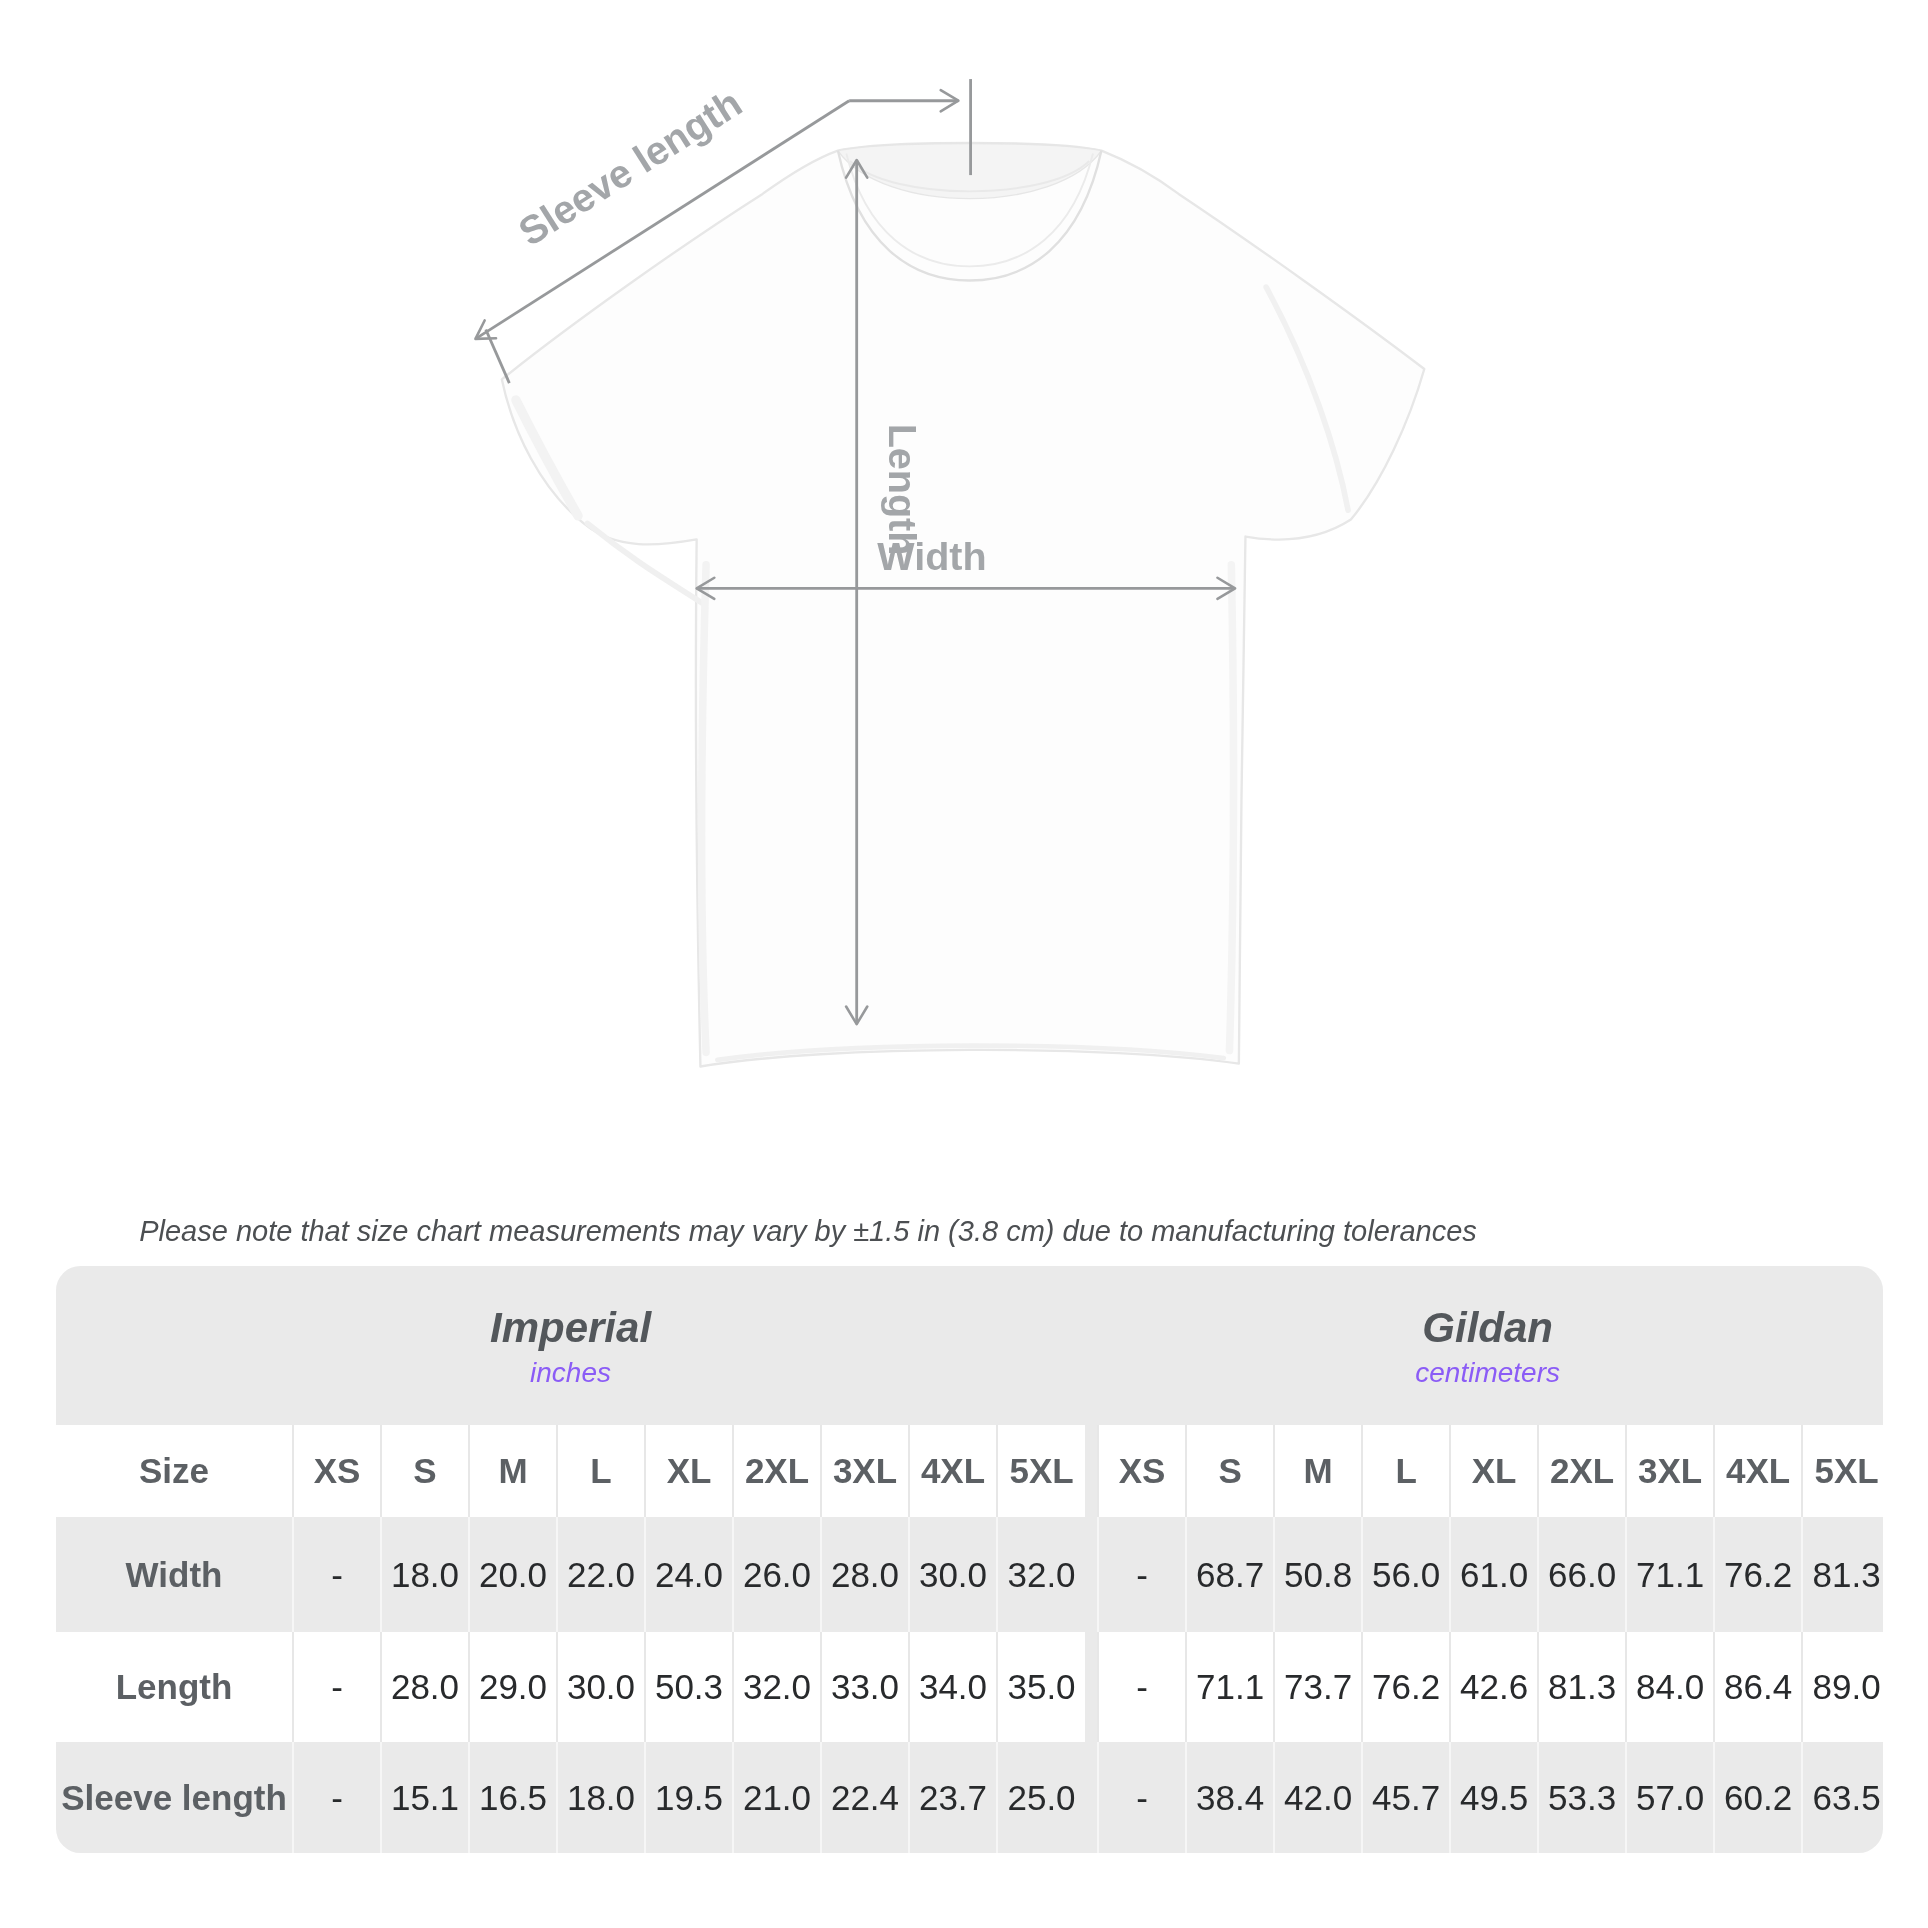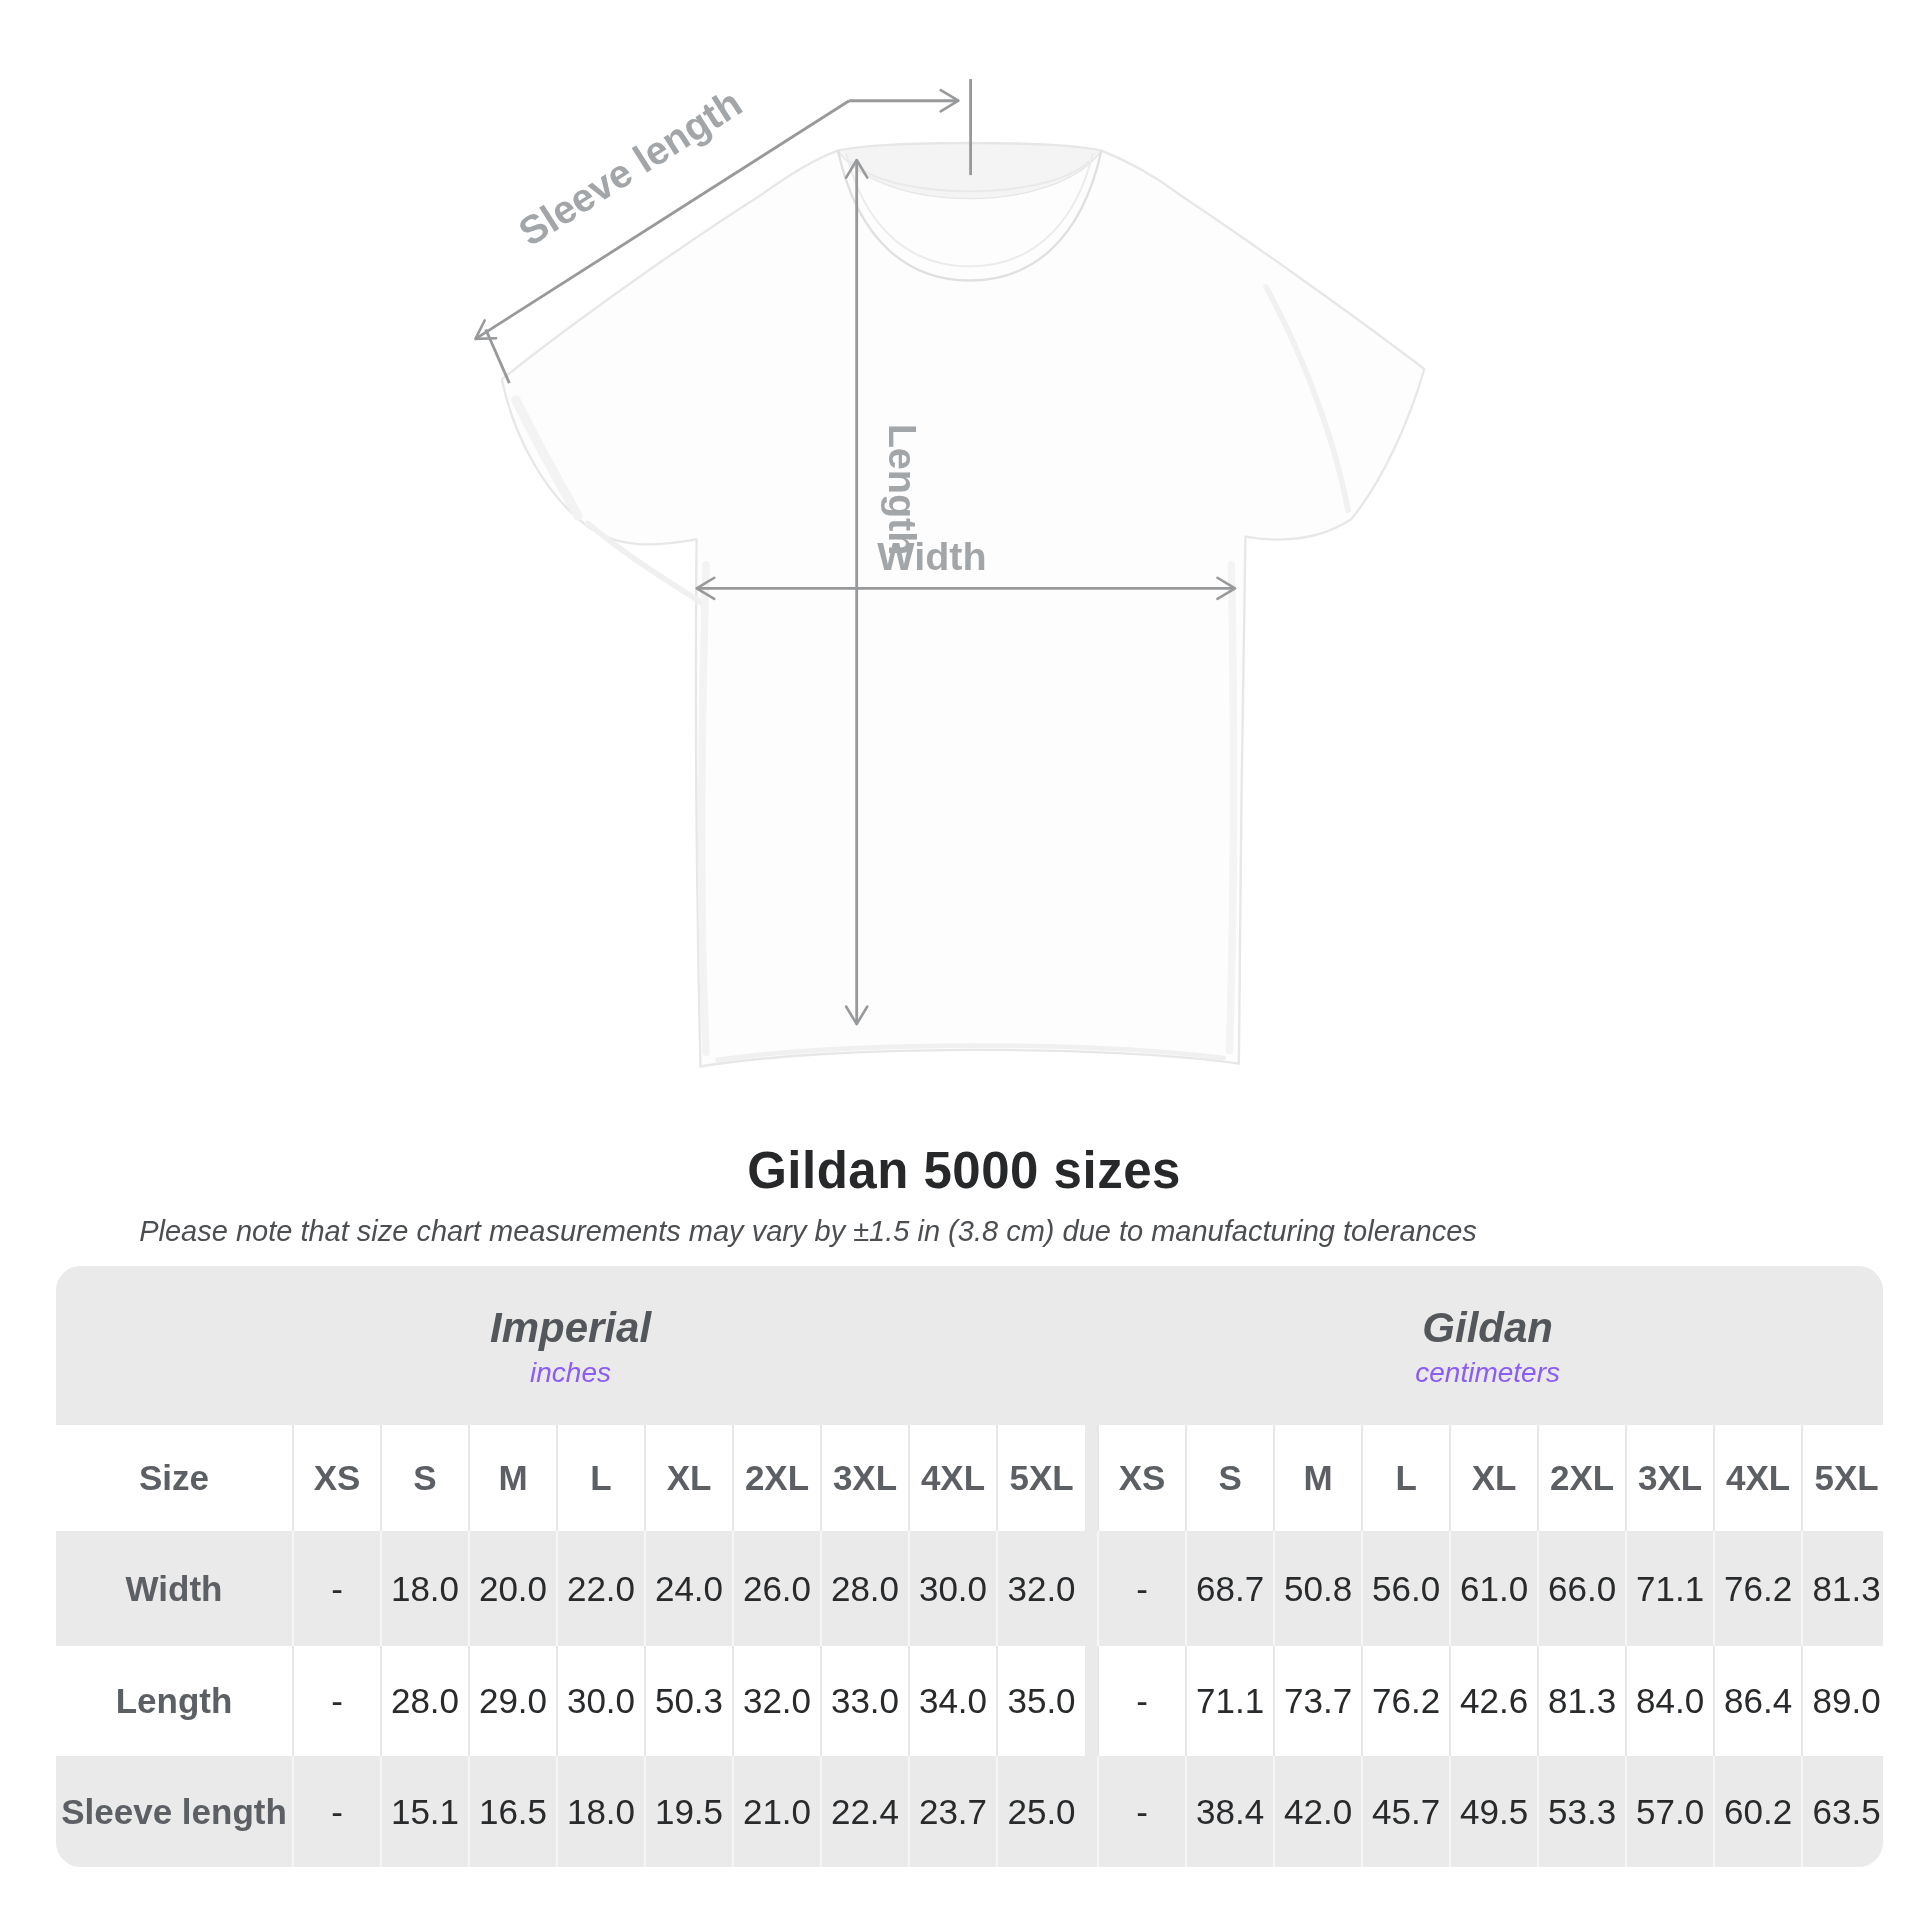--- a/index.html
+++ b/index.html
@@ -18,21 +18,21 @@
   
   .tablewrap{position:absolute;left:56px;top:1266px;width:1827px;border-radius:24.5px;
     overflow:hidden;background:#ffffff;}
   table.sizechart{border-collapse:collapse;table-layout:fixed;width:1827px;}
   col.c-label{width:237px;} col.c{width:88px;} col.c-div{width:13px;}
 
   tr.bandrow td{height:155px;background:#eaeaea;text-align:center;vertical-align:middle;padding:2px;}
   .gname{font-size:42px;font-weight:bold;font-style:italic;color:#53575b;line-height:49px;margin-top:5.6px;}
   .gunit{font-size:28px;font-style:italic;color:#8b5cf6;line-height:41px;}
 
-  tr.sizerow th{height:106px;background:#ffffff;font-size:35px;font-weight:bold;color:#5c6064;
+  tr.sizerow th{height:92px;background:#ffffff;font-size:35px;font-weight:bold;color:#5c6064;
     text-align:center;vertical-align:middle;padding:0;border-left:2.8px solid #e7e7e7;}
   tr.sizerow th.rowlab{border-left:none;}
   tr.sizerow th.div{background:#eaeaea;border-left:none;}
 
   tr.datarow td{font-size:35px;color:#282a2c;text-align:center;vertical-align:middle;padding:0;}
   tr.datarow td.rowlab{font-weight:bold;color:#5c6064;}
   tr.r-width td{height:115px;}
   tr.r-length td{height:110px;}
   tr.r-sleeve td{height:111px;}
   tr.gray td{background:#eaeaea;border-left:2.8px solid #f6f6f6;}
@@ -95,21 +95,20 @@
       </g>
     </g>
 
     <g font-family="Liberation Sans, sans-serif" font-size="42" font-weight="bold" fill="#a3a6a9">
       <text x="677" y="190" text-anchor="middle" transform="rotate(-32.5 677 190)">Sleeve length</text>
       <text x="944" y="520" text-anchor="middle" transform="rotate(90 944 520)">Length</text>
       <text x="990" y="606" text-anchor="middle">Width</text>
     </g>
   </svg>
 
-  <div class="page-title">Gildan 5000 sizes</div>
   <div class="page-subtitle">Please note that size chart measurements may vary by ±1.5 in (3.8 cm) due to manufacturing tolerances</div>
 
   <div class="tablewrap">
     <table class="sizechart">
       <colgroup>
         <col class="c-label">
         <col class="c">
           <col class="c">
           <col class="c">
           <col class="c">

